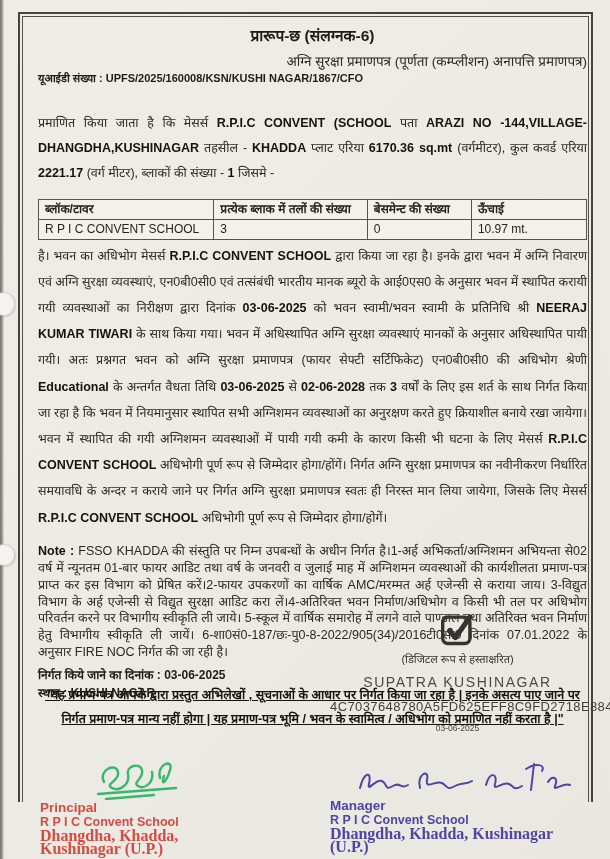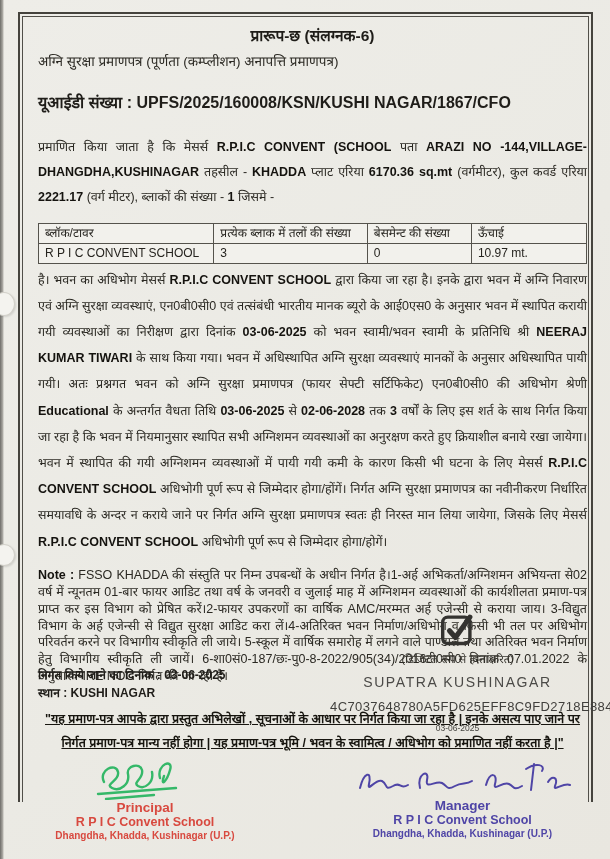--- a/index.html
+++ b/index.html
@@ -13,48 +13,48 @@
   .scan-edge{position:absolute;left:0;top:0;bottom:0;width:4px;
     background:linear-gradient(to right,#6e6d69,#aeaca6 70%,rgba(0,0,0,0));}
   .hole{position:absolute;left:-7px;width:20px;height:22px;border-radius:50%;
     background:#f4f3ef;border:1px solid #d2d0c9;box-shadow:1px 1px 2px rgba(0,0,0,.12);}
   .frame{position:absolute;left:18px;top:12px;width:571px;height:788px;
     border-top:2px solid #45433d;border-left:2px solid #45433d;border-right:2px solid #45433d;}
   .frame::before{content:"";position:absolute;left:2px;right:2px;top:2px;bottom:0;
     border-top:1px solid #514f49;border-left:1px solid #514f49;border-right:1px solid #514f49;}
   .content{position:absolute;left:38px;width:549px;top:24px;}
   .title{text-align:center;font-size:15.5px;font-weight:700;color:#1e1c18;}
-  .subtitle{text-align:left;font-size:13.5px;margin-top:6px;color:#2b2923;}
-  .uid-block{margin-top:24px;font-size:16px;font-weight:700;color:#1f1d19;line-height:17px;}
+  .subtitle{text-align:right;font-size:13.5px;margin-top:6px;color:#2b2923;}
+  .uid-block{font-size:11px;font-weight:700;color:#1f1d19;line-height:17px;}
   .para{font-size:12.5px;text-align:justify;color:#2a2822;}
   .p1{margin-top:24px;line-height:25px;}
   .p2{margin-top:3px;line-height:26.2px;}
   .note{margin-top:6px;line-height:16.8px;}
   .b{font-weight:700;color:#15130f;}
   table.blocks{width:100%;border-collapse:collapse;margin-top:5px;font-size:12px;background:#f2f1ec;}
   table.blocks th,table.blocks td{border:1px solid #55534c;text-align:left;padding:1px 6px;line-height:17px;font-weight:400;}
-  table.blocks th{font-weight:400;}
+  table.blocks th{font-weight:700;}
   .c1{width:32%;} .c2{width:28%;} .c3{width:19%;} .c4{width:21%;}
   .disclaimer{margin-top:22px;text-align:center;font-size:12.5px;font-weight:700;
     line-height:24px;color:#17150f;padding:0 6px;}
   .disclaimer span{text-decoration:underline;}
   .issue-block{position:absolute;left:38px;top:666px;font-size:12px;font-weight:700;line-height:18px;color:#1f1d19;}
   .officer-block{position:absolute;left:330px;top:612px;width:255px;text-align:center;}
   .check-icon{display:block;margin:0 auto;}
   .officer-title{font-size:13.5px;font-weight:700;margin-top:6px;color:#1b1915;}
   .officer-digital{font-size:11px;margin-top:5px;color:#33312b;}
   .officer-name{font-size:14px;margin-top:8px;letter-spacing:1.6px;color:#4b4a47;}
   .officer-hash{font-size:13px;margin-top:9px;letter-spacing:.4px;color:#403f3c;}
   .officer-date{font-size:8.5px;margin-top:9px;color:#44433f;}
-  .stamp{position:absolute;text-align:center;}
+  .stamp{position:absolute;text-align:left;}
   .stamp-left{left:40px;top:754px;width:210px;}
   .stamp-right{left:330px;top:758px;width:265px;}
   .stamp-title{font-size:13.5px;font-weight:700;line-height:15px;}
   .stamp-org{font-size:12.5px;font-weight:700;line-height:14px;}
-  .stamp-addr{font-size:10px;font-weight:700;line-height:13px;}
+  .stamp-addr{font-size:16px;font-weight:700;line-height:13px;font-family:Liberation Serif, serif;}
   .red{color:#d8493f;}
   .purple{color:#4f45a6;}
   .sig{display:block;margin:0 auto;}
 </style>
 </head>
 <body>
 
 <div class="page">
   <div class="scan-edge"></div>
   <div class="hole" style="top:292px;"></div>

